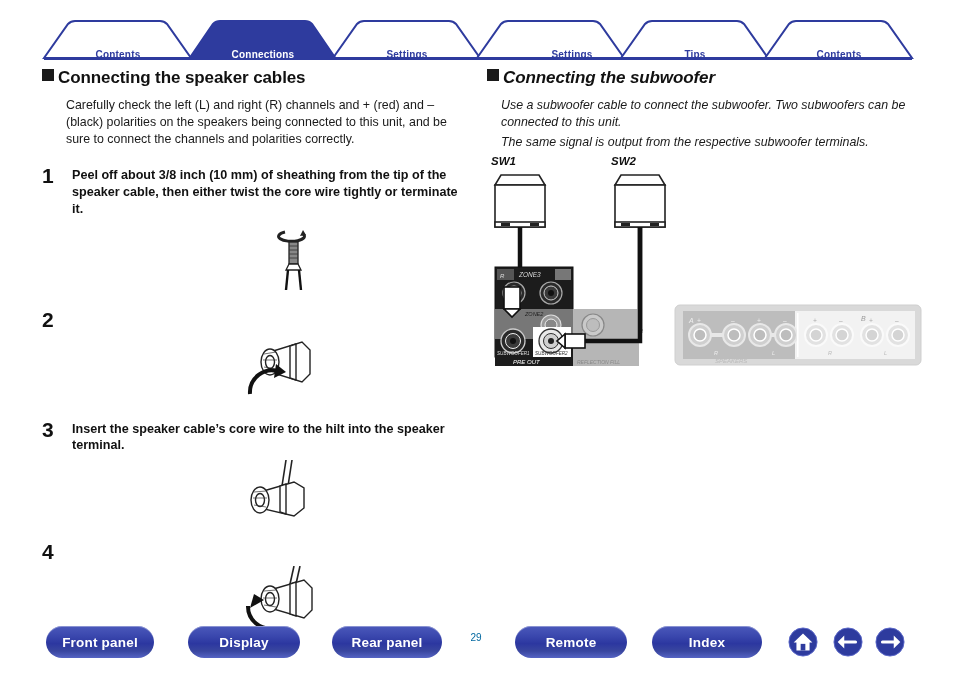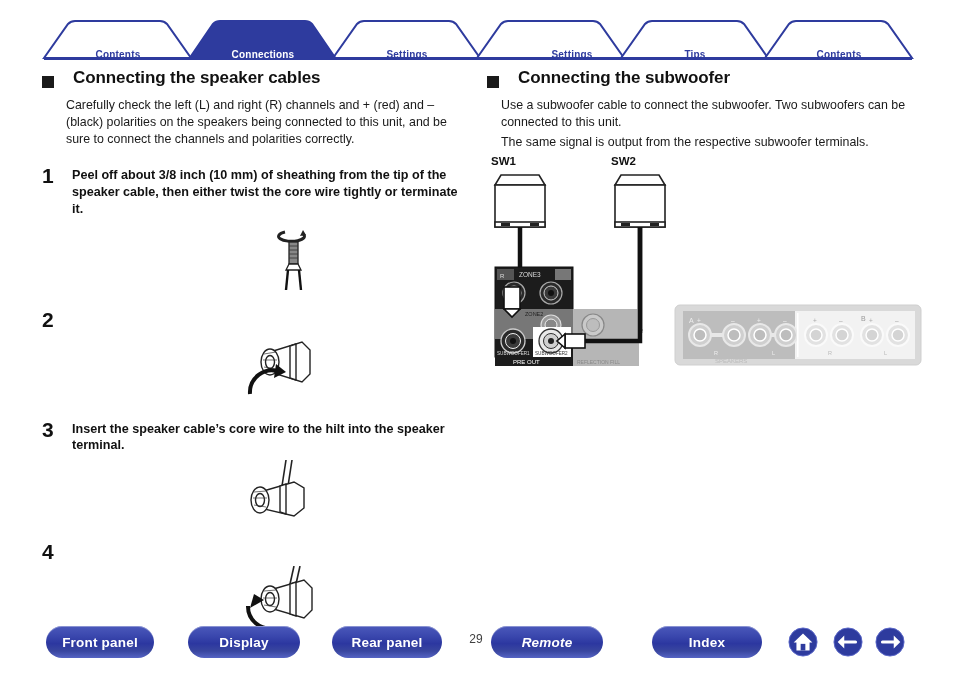--- a/index.html
+++ b/index.html
@@ -46,26 +46,27 @@
     position: absolute;
     left: 42px;
     top: 68px;
     width: 430px;
   }
   .col-right {
     position: absolute;
     left: 487px;
     top: 68px;
     width: 440px;
+    font-style: italic;
   }
 
   .sec-head {
     display: flex;
-    align-items: flex-end;
-    gap: 19px;
+    align-items: flex-start;
+    gap: 4px;
     margin: 0 0 9px 0;
   }
   .sq {
     width: 12px;
     height: 12px;
     background: #1a1a1a;
     flex: 0 0 auto;
     margin-top: 1px;
   }
   .sec-head h2 {
@@ -136,22 +137,22 @@
     align-items: center;
     justify-content: center;
     letter-spacing: .2px;
   }
   .pagenum {
     position: absolute;
     top: 6px;
     left: 458px;
     width: 36px;
     text-align: center;
-    font-size: 12px;
-    color: #404040;
+    font-size: 10px;
+    color: #0369a1;
   }
   .navicon {
     position: absolute;
     top: 1px;
     width: 30px;
     height: 30px;
   }
 </style>
 </head>
 <body>
@@ -418,21 +419,21 @@
   <div style="position:absolute;left:124px;top:87px;font-size:11.5px;font-weight:bold;color:#111;">SW2</div>
 </div>
 
 <div class="footer">
   <div class="pill" style="left:46px;  width:108px;">Front panel</div>
   <div class="pill" style="left:188px; width:112px;">Display</div>
   <div class="pill" style="left:332px; width:110px;">Rear panel</div>
 
   <div class="pagenum">29</div>
 
-  <div class="pill" style="left:491px; width:112px;font-style:italic;">Remote</div>
+  <div class="pill" style="left:515px; width:112px;">Remote</div>
   <div class="pill" style="left:652px; width:110px;">Index</div>
 
   <svg class="navicon" style="left:788px;" viewBox="0 0 32 32">
     <circle cx="16" cy="16" r="15" fill="#2e3b9e"></circle>
     <circle cx="16" cy="16" r="15" fill="none" stroke="#5b68c9" stroke-width="1"></circle>
     <path d="M16,7 L26,16.5 L23,16.5 L23,25 L9,25 L9,16.5 L6,16.5 Z" fill="#fff"></path>
     <rect x="13.5" y="18" width="5" height="7" fill="#2e3b9e"></rect>
   </svg>
 
   <svg class="navicon" style="left:833px;" viewBox="0 0 32 32">

